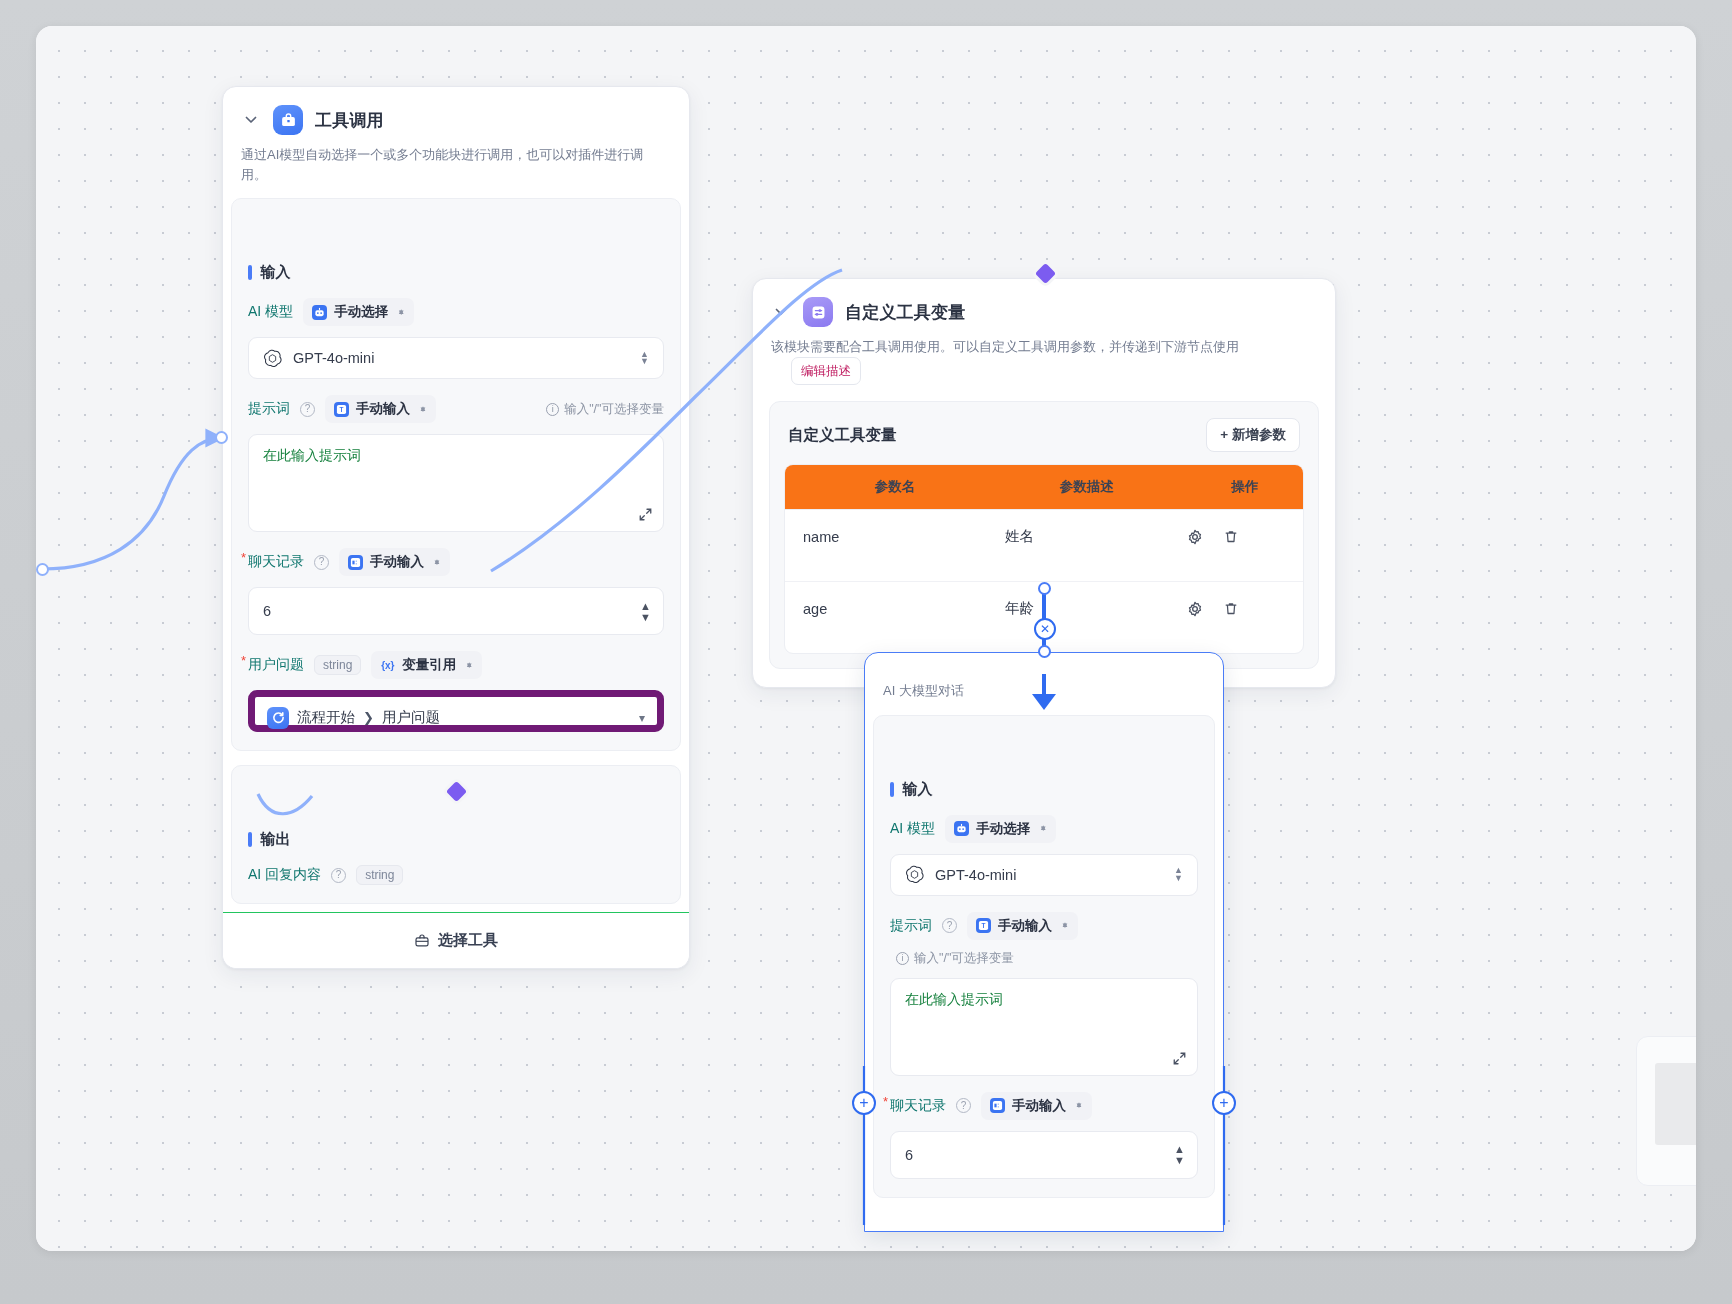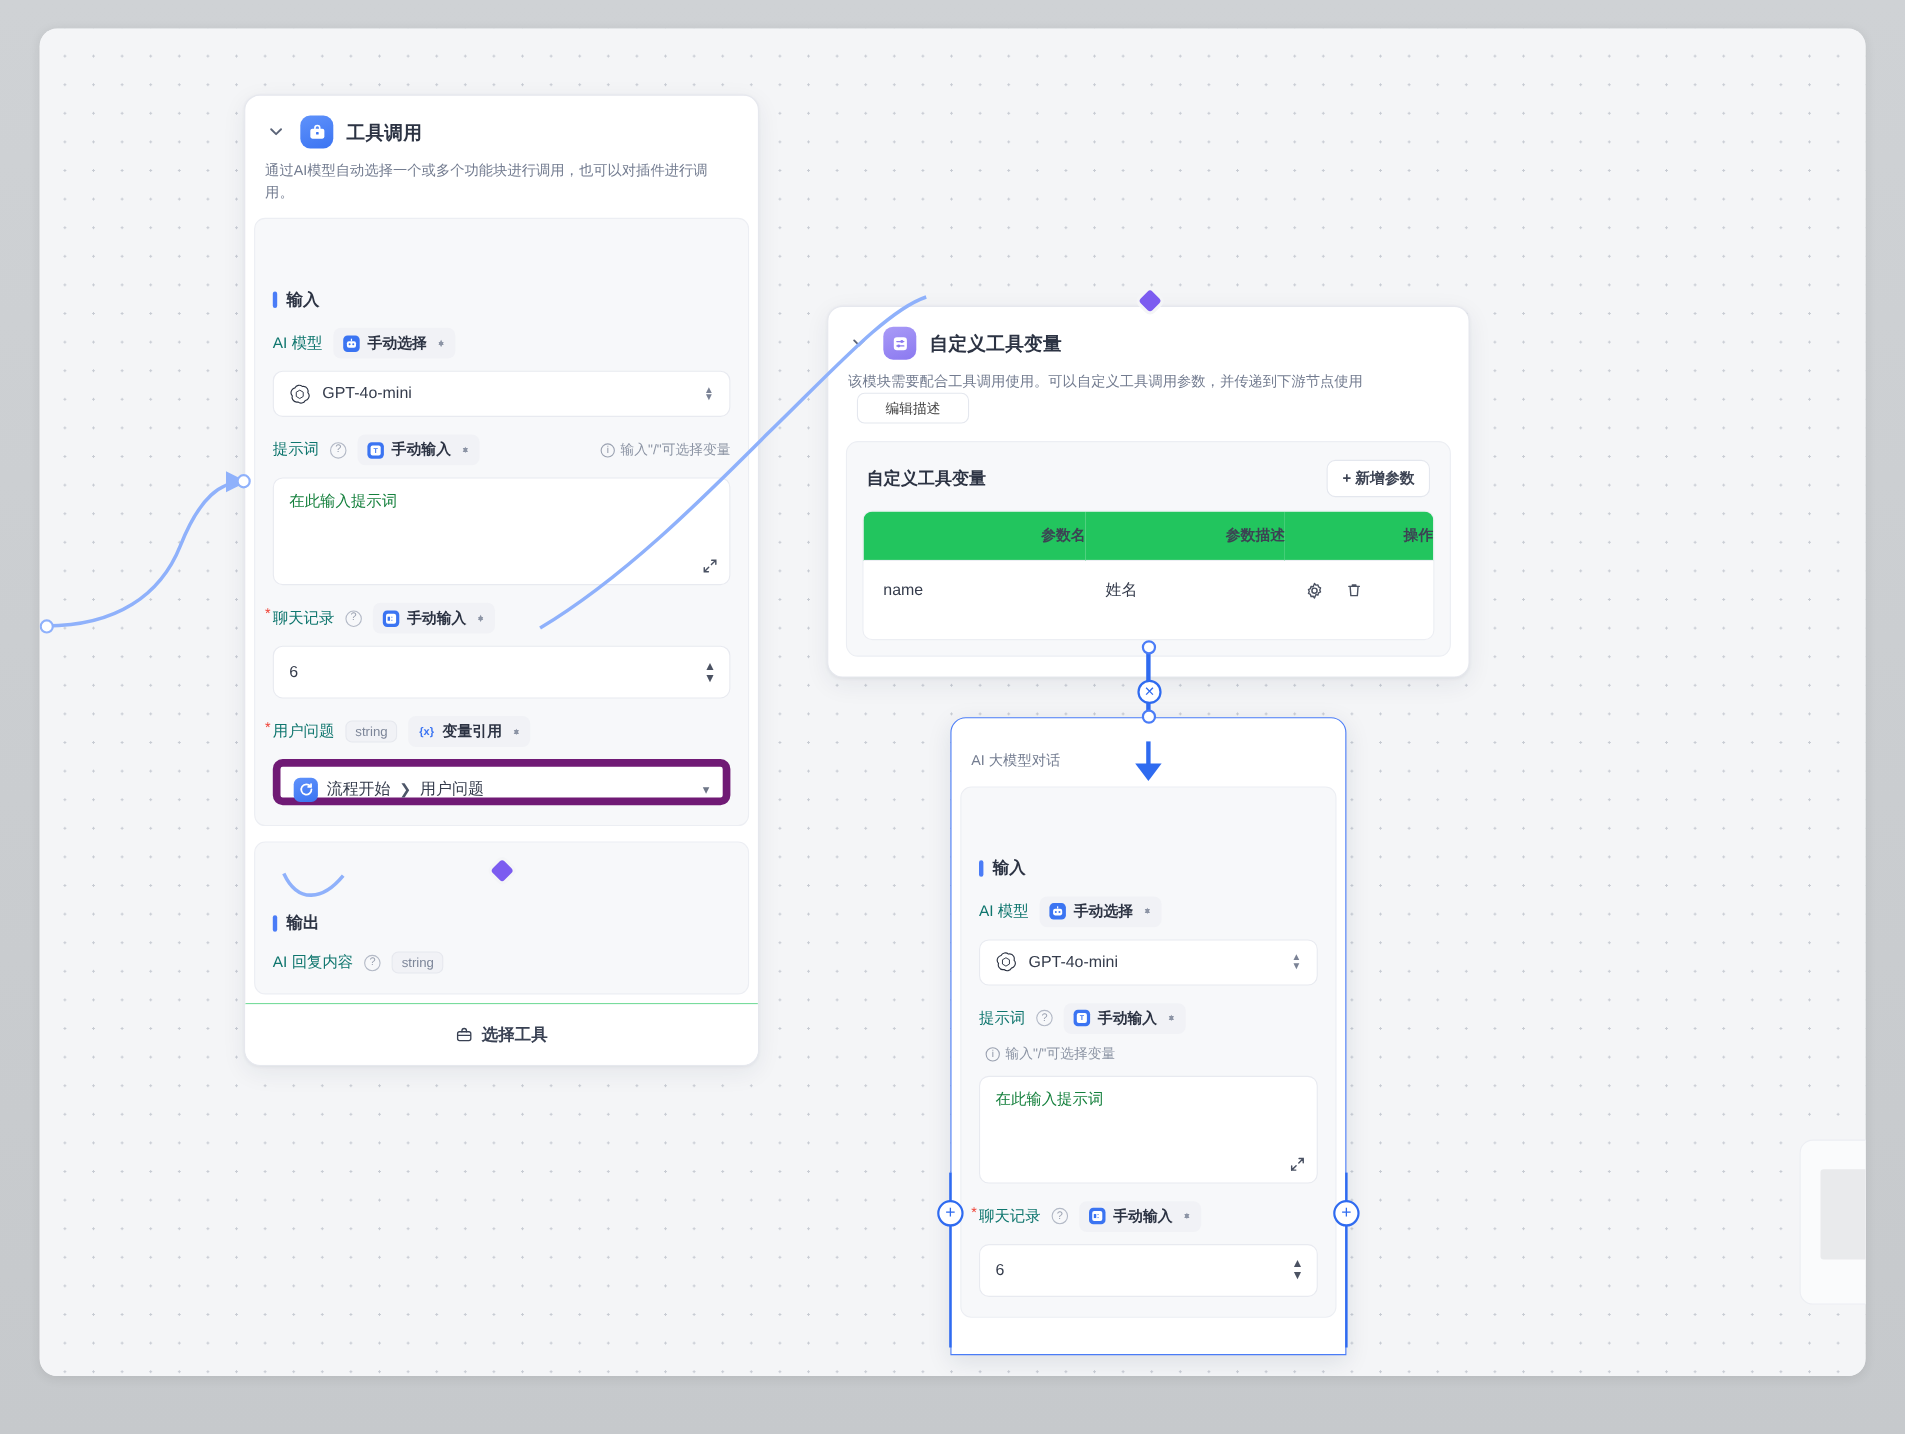--- a/index.html
+++ b/index.html
@@ -54,22 +54,22 @@
   .node-icon.blue  { background: linear-gradient(160deg,#5f92fb,#3b74f2); }
   .node-icon.purple{ background: linear-gradient(160deg,#a99bf7,#8b79f0); }
   .node-icon.indigo{ background: linear-gradient(160deg,#8a9bfb,#6a7df3); }
   .node-title { font-size: 17px; font-weight: 700; color: #2c3343; letter-spacing:.2px; }
   .node-desc {
     margin-top: 10px; font-size: 13px; color: #737c90; line-height: 1.5;
     display:flex; align-items:center; flex-wrap:wrap; gap:0;
   }
   .edit-desc-btn {
     display:inline-flex; align-items:center;
-    margin-left: 8px;
-    padding: 4px 25px; font-size: 12.5px; color: #404040;
+    margin-left: 20px;
+    padding: 4px 9px; font-size: 12.5px; color: #be185d;
     background: #fff; border: 1px solid #e4e7ee; border-radius: 7px;
     cursor: pointer; white-space: nowrap;
   }
   
   .section {
     margin: 14px 8px 0 8px;
     background: #f7f8fa;
     border: 1px solid #eceef3;
     border-radius: 10px;
     padding: 16px 16px 18px 16px;
@@ -148,22 +148,22 @@
   .tbl-panel { margin:16px 16px 18px 16px; background:#f7f8fa; border:1px solid #eceef3; border-radius:11px; padding:14px 14px 0 14px; }
   .tbl-head-row { display:flex; align-items:center; justify-content:space-between; padding:2px 4px 12px 4px; }
   .tbl-title { font-size:15.5px; font-weight:700; color:#2c3343; }
   .add-btn {
     display:inline-flex; align-items:center; gap:7px;
     background:#fff; border:1px solid #e4e7ee; border-radius:8px;
     padding:7px 13px; font-size:13.5px; color:#3c4353; cursor:pointer; font-weight:600;
   }
   table.params { width:100%; border-collapse:separate; border-spacing:0; background:#fff; border:1px solid #eceef3; border-radius:9px; overflow:hidden; margin-bottom:14px; }
   table.params th {
-    text-align:right; font-size:13.5px; font-weight:700; color:#3c4353;
-    background:#22c55e; padding:13px 0 13px 18px; border-bottom:1px solid #eceef3;
+    text-align:center; font-size:13.5px; font-weight:700; color:#3c4353;
+    background:#f97316; padding:13px 0 13px 18px; border-bottom:1px solid #eceef3;
   }
   table.params td { font-size:14.5px; color:#353c4c; padding:17px 0 35px 18px; border-bottom:1px solid #f0f1f5; }
   table.params tr:last-child td { border-bottom:none; }
   .ops { display:flex; gap:18px; color:#4b5262; }
   .op-ic { width:18px; height:18px; cursor:pointer; }
 
   
   .port {
     position:absolute; width:13px; height:13px; border-radius:50%;
     background:#fff; border:2.5px solid #8fb1fb; z-index:6;
@@ -433,20 +433,35 @@
                   <svg class="op-ic" viewBox="0 0 20 20" fill="none">
                     <circle cx="10" cy="10" r="2.6" stroke="currentColor" stroke-width="1.5"></circle>
                     <path d="M10 2.6l1.3 1.8 2.2-.3.6 2.1 2 1-.8 2 .8 2-2 1-.6 2.1-2.2-.3L10 17.4l-1.3-1.8-2.2.3-.6-2.1-2-1 .8-2-.8-2 2-1 .6-2.1 2.2.3z" stroke="currentColor" stroke-width="1.4" stroke-linejoin="round"></path>
                   </svg>
                   <svg class="op-ic" viewBox="0 0 20 20" fill="none">
                     <path d="M4.6 5.6h10.8M8.2 5.6V4.2h3.6v1.4M6 5.6l.7 9.4h6.6l.7-9.4" stroke="currentColor" stroke-width="1.4" stroke-linecap="round" stroke-linejoin="round"></path>
                   </svg>
                 </span>
               </td>
             </tr>
+            <tr>
+              <td>age</td>
+              <td>年龄</td>
+              <td>
+                <span class="ops">
+                  <svg class="op-ic" viewBox="0 0 20 20" fill="none">
+                    <circle cx="10" cy="10" r="2.6" stroke="currentColor" stroke-width="1.5"></circle>
+                    <path d="M10 2.6l1.3 1.8 2.2-.3.6 2.1 2 1-.8 2 .8 2-2 1-.6 2.1-2.2-.3L10 17.4l-1.3-1.8-2.2.3-.6-2.1-2-1 .8-2-.8-2 2-1 .6-2.1 2.2.3z" stroke="currentColor" stroke-width="1.4" stroke-linejoin="round"></path>
+                  </svg>
+                  <svg class="op-ic" viewBox="0 0 20 20" fill="none">
+                    <path d="M4.6 5.6h10.8M8.2 5.6V4.2h3.6v1.4M6 5.6l.7 9.4h6.6l.7-9.4" stroke="currentColor" stroke-width="1.4" stroke-linecap="round" stroke-linejoin="round"></path>
+                  </svg>
+                </span>
+              </td>
+            </tr>
           </tbody>
         </table>
       </div>
     </div>
 
     <div class="node selected" style="left:828px; top:626px; width:360px; height:580px; border-bottom-left-radius:0; border-bottom-right-radius:0;">
       <div class="node-head">
         <div class="node-desc">AI 大模型对话</div>
       </div>
 

